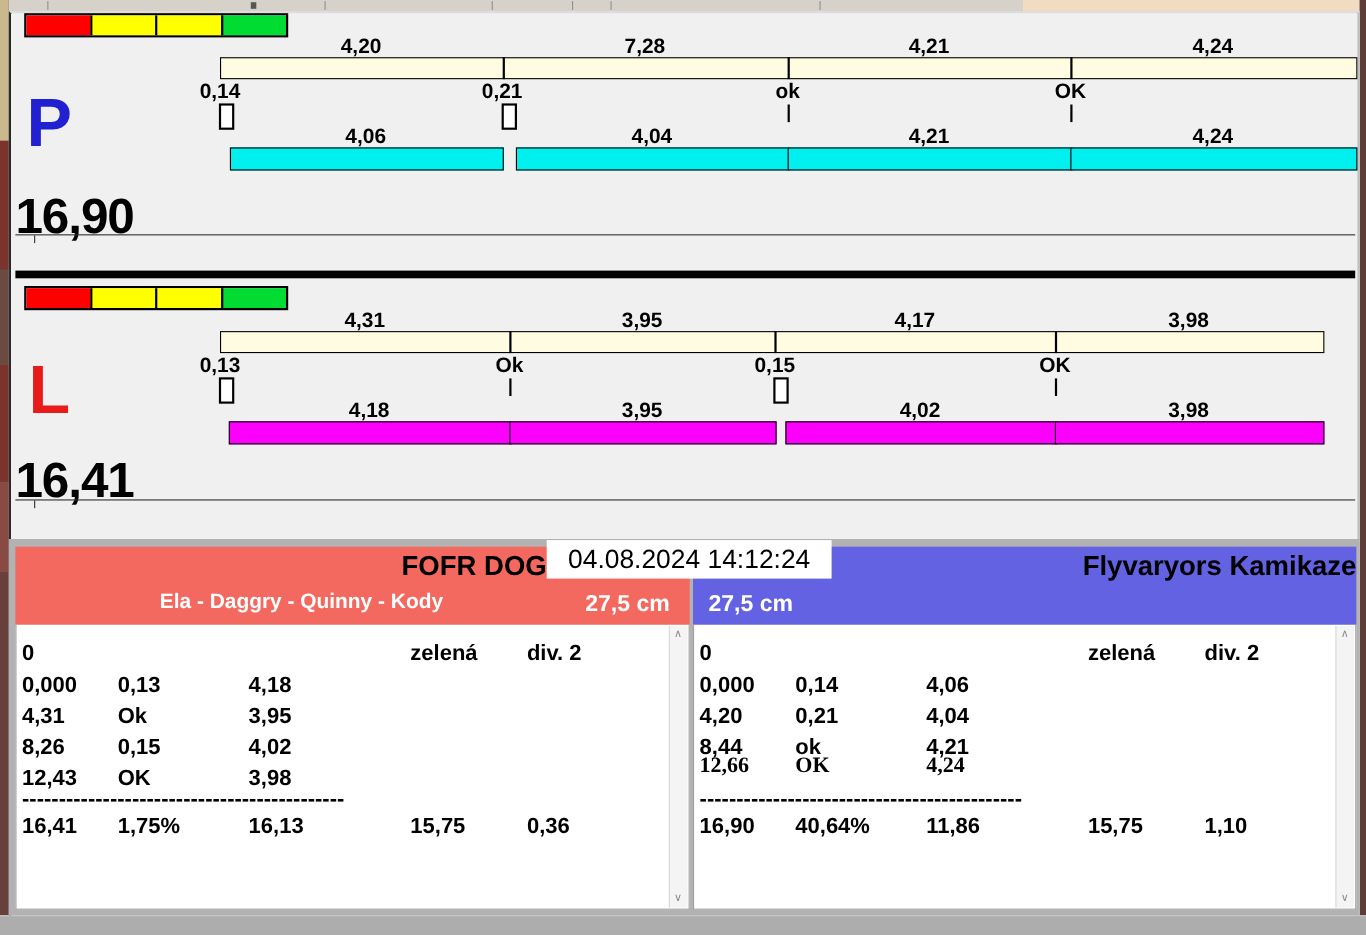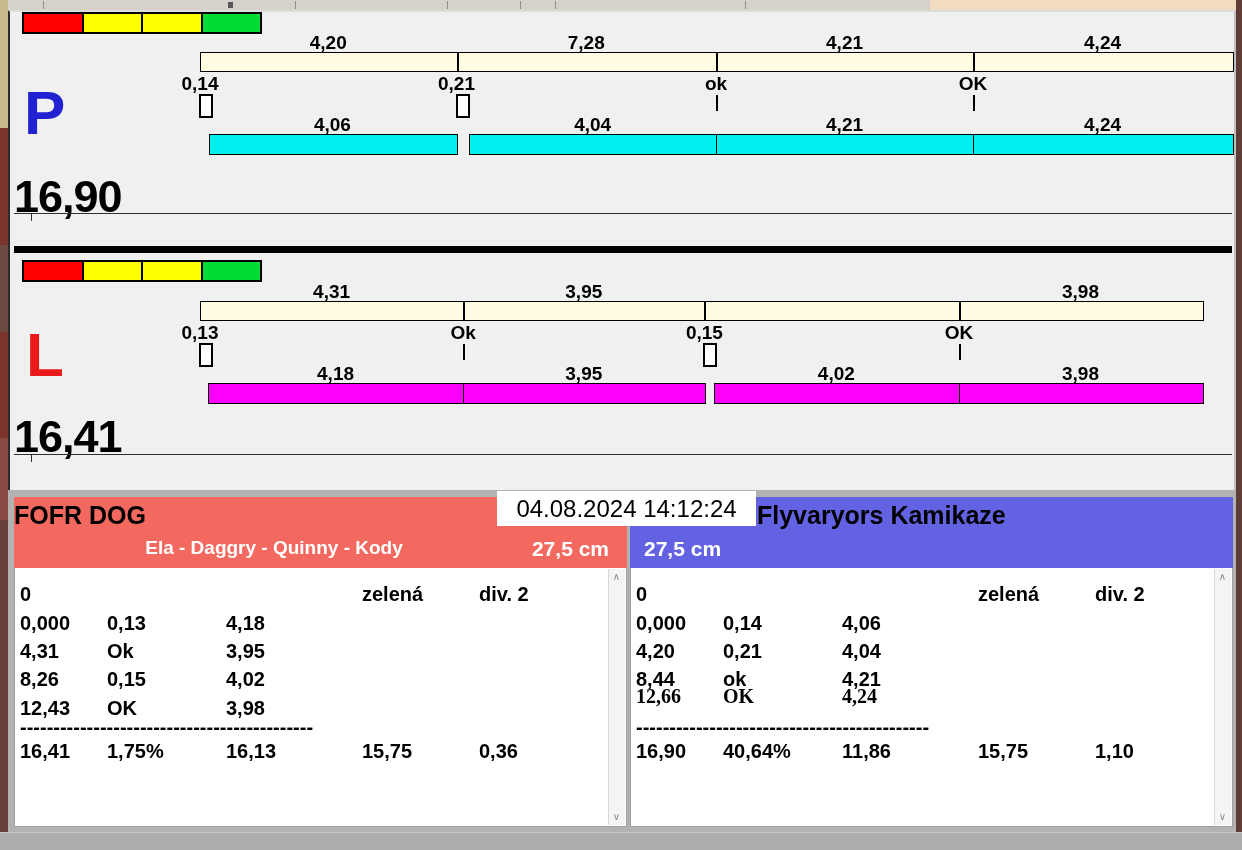--- a/index.html
+++ b/index.html
@@ -39,28 +39,28 @@
   .gross-lbl{top:0;}
   .net-lbl{top:82px;}
   .cream-bar{position:absolute;top:20px;height:18px;background:#FFFCE1;border:1px solid #000;}
   .cream-sep{position:absolute;top:20px;width:2px;height:20px;background:#000;}
   .cross-lbl{position:absolute;top:41px;transform:translateX(-50%);font-weight:bold;font-size:19px;white-space:nowrap;}
   .marker-box{position:absolute;top:62px;width:10px;height:20px;background:#FFF;border:2px solid #000;}
   .marker-line{position:absolute;top:63px;width:2px;height:16px;background:#000;}
   .net-seg{position:absolute;top:102px;height:19px;border:1px solid #000;}
   
   .team-header{position:absolute;height:71px;}
-  .team-title{position:absolute;top:2px;height:32px;line-height:32px;text-align:left;font-weight:bold;font-size:25px;color:#000;white-space:nowrap;}
+  .team-title{position:absolute;top:2px;height:32px;line-height:32px;text-align:right;font-weight:bold;font-size:25px;color:#000;white-space:nowrap;}
   .team-dogs{position:absolute;top:38px;height:26px;line-height:26px;text-align:center;font-weight:bold;font-size:19px;color:#FFF;white-space:nowrap;}
   .team-height{position:absolute;top:39px;height:26px;line-height:26px;font-weight:bold;font-size:21px;color:#FFF;white-space:nowrap;}
   .team-content{position:absolute;height:259px;background:#FFF;border:1px solid #A0A0A0;border-top:none;box-sizing:border-box;}
   .team-table{position:absolute;left:0;top:0;right:17px;bottom:0;}
   .t-row{position:absolute;left:0;right:0;height:26px;}
   .c{position:absolute;font-weight:bold;font-size:20px;white-space:nowrap;}
-  .c0{left:5px}.c1{left:92px}.c2{left:211px}.c3{left:347px}.c4{left:464px}
+  .c0{left:5px}.c1{left:92px}.c2{left:211px}.c3{left:358px}.c4{left:464px}
   .t-dashes{position:absolute;left:5px;font-weight:bold;font-size:20px;white-space:nowrap;}
   .scrollbar{position:absolute;right:1px;top:1px;bottom:1px;width:16px;background:#F4F4F4;border-left:1px solid #D8D8D8;}
   .sb-btn{position:absolute;left:0;width:15px;height:16px;text-align:center;font-size:10px;line-height:16px;color:#8A8A8A;}
   .sb-up{top:0;} .sb-down{bottom:0;}
   
   .clock-box{position:absolute;left:497px;top:491px;width:259px;height:35px;background:#FFF;
              text-align:center;line-height:35px;font-size:24px;color:#000;white-space:nowrap;}
 </style>
 </head>
 <body>
@@ -141,20 +141,21 @@
       <div class="cross-lbl" style="left: 0px;">0,13</div>
       <div class="marker-box" style="left: -1px;"></div>
       <div class="lane-lbl net-lbl" style="left: 7.9px; width: 255.3px;">4,18</div>
       <div class="net-seg" style="left: 7.9px; width: 255.3px; background: rgb(251, 0, 251);"></div>
       <div class="lane-lbl gross-lbl" style="left: 263.2px; width: 241.2px;">3,95</div>
       <div class="cream-sep" style="left: 263.2px;"></div>
       <div class="cross-lbl" style="left: 263.2px;">Ok</div>
       <div class="marker-line" style="left: 263.2px;"></div>
       <div class="lane-lbl net-lbl" style="left: 263.2px; width: 241.2px;">3,95</div>
       <div class="net-seg" style="left: 263.2px; width: 241.2px; background: rgb(251, 0, 251);"></div>
+      <div class="lane-lbl gross-lbl" style="left: 504.4px; width: 254.6px;">4,17</div>
       <div class="cream-sep" style="left: 504.4px;"></div>
       <div class="cross-lbl" style="left: 504.4px;">0,15</div>
       <div class="marker-box" style="left: 503.4px;"></div>
       <div class="lane-lbl net-lbl" style="left: 513.6px; width: 245.5px;">4,02</div>
       <div class="net-seg" style="left: 513.6px; width: 245.5px; background: rgb(251, 0, 251);"></div>
       <div class="lane-lbl gross-lbl" style="left: 759px; width: 243px;">3,98</div>
       <div class="cream-sep" style="left: 759px;"></div>
       <div class="cross-lbl" style="left: 759px;">OK</div>
       <div class="marker-line" style="left: 759px;"></div>
       <div class="lane-lbl net-lbl" style="left: 759px; width: 243px;">3,98</div>

